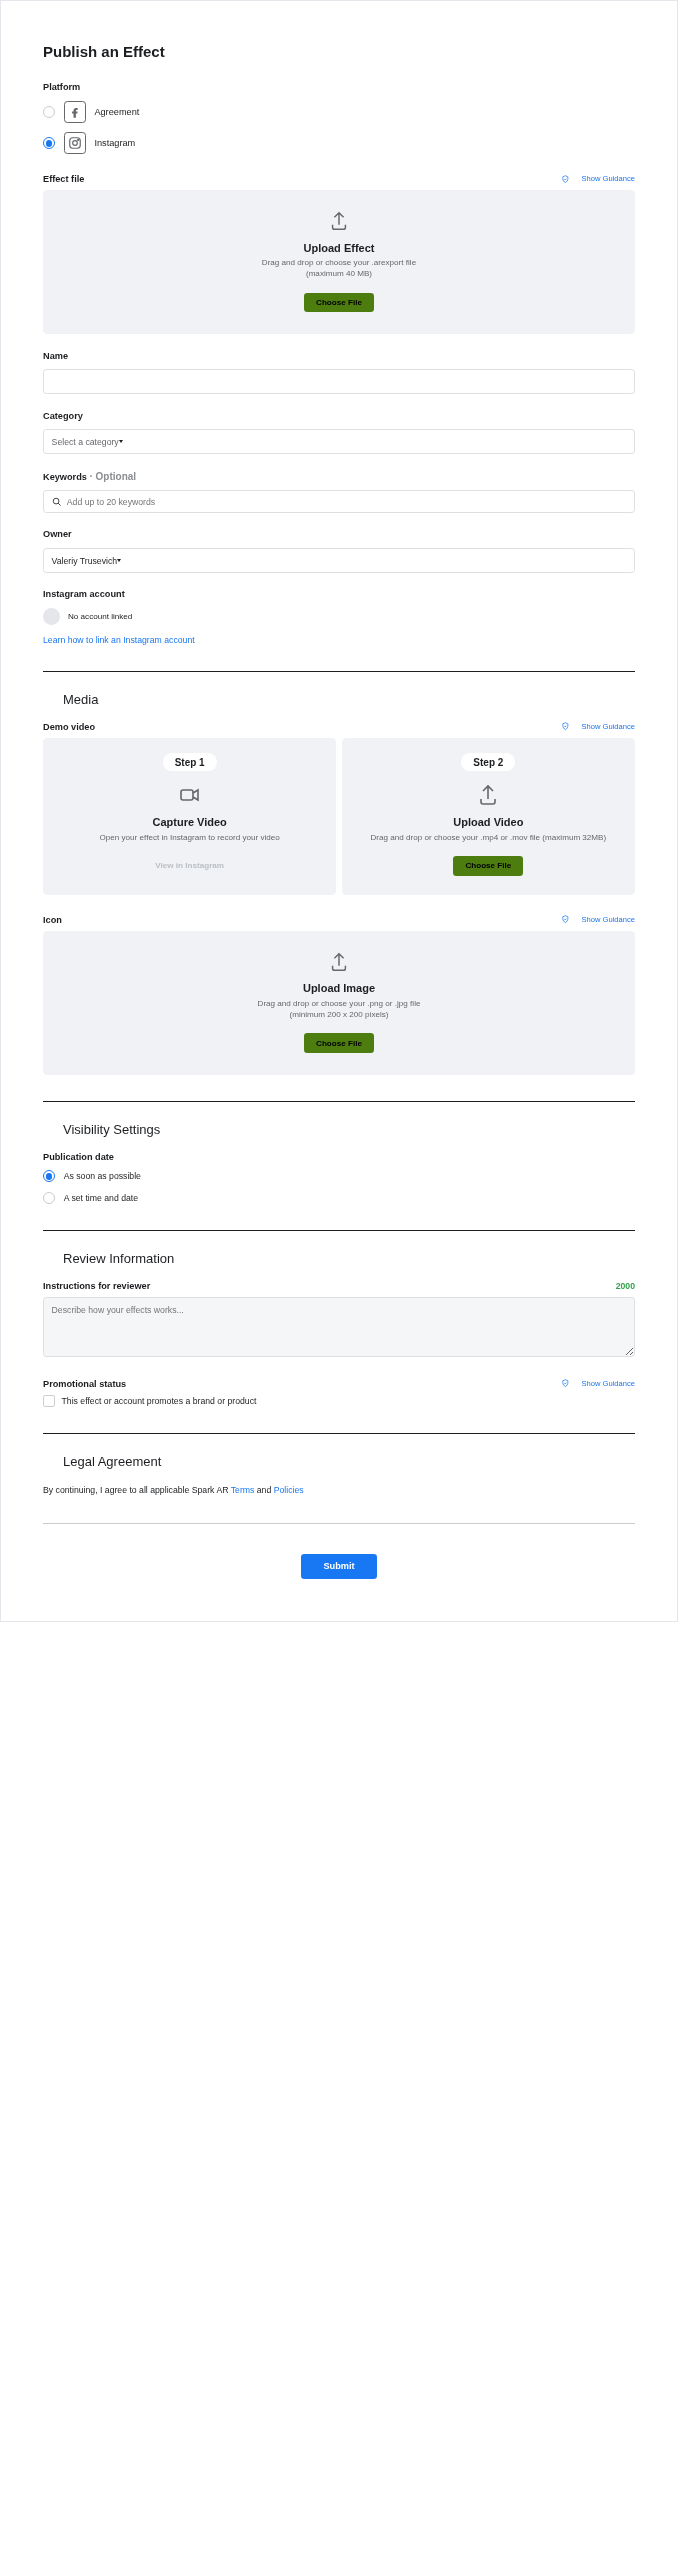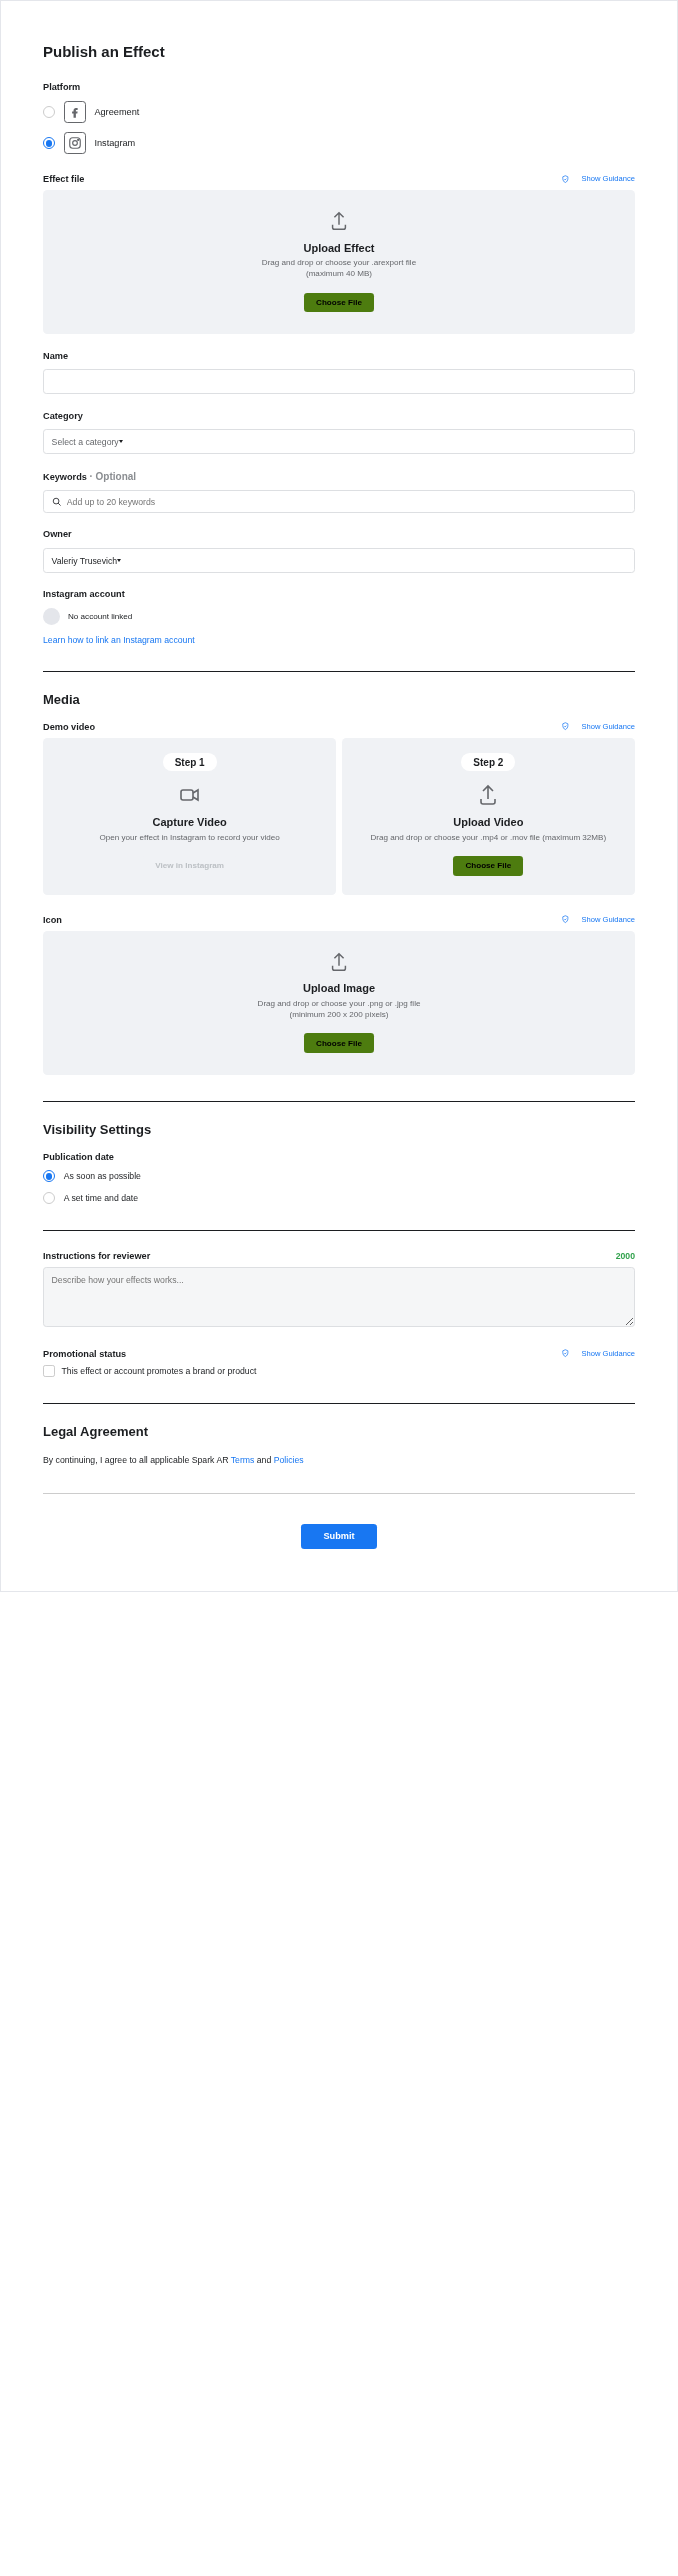--- a/index.html
+++ b/index.html
@@ -29,21 +29,21 @@
 .select-input.has-value { color: #1c1e21; }
 .caret { border-left: 2.7px solid transparent; border-right: 2.7px solid transparent; border-top: 3.3px solid #1c1e21; }
 .keywords-input { display: flex; align-items: center; gap: 5.4px; border: 0.5px solid #dddfe2; border-radius: 3.3px; padding: 5.4px 7.6px; }
 .keywords-input svg { width: 9.8px; height: 9.8px; flex-shrink: 0; }
 .keywords-input input { border: none; outline: none; flex: 1; font-size: 8.7px; font-family: inherit; }
 .optional { font-weight: 700; color: #8a8d91; font-size: 10px; }
 .ig-account-row { display: flex; align-items: center; gap: 7.6px; margin-bottom: 9.8px; }
 .avatar-placeholder { width: 17.4px; height: 17.4px; border-radius: 50%; background: #e4e6eb; }
 .link-text { color: #1877f2; font-size: 8.7px; cursor: pointer; }
 .divider { border: none; border-top: 0.5px solid #1c1e21; margin: 26px 0 19.5px; }
-.section-title { font-size: 13px; font-weight: 700; margin-bottom: 15px; }
+.section-title { font-size: 13px; font-weight: 400; margin-bottom: 15px; margin-left: 20px; }
 .media-row { display: flex; gap: 5.4px; }
 .media-card { flex: 1; background: #f0f2f5; border-radius: 4.3px; padding: 15px 11px 19.5px; text-align: center; }
 .step-pill { background: #fff; display: inline-block; padding: 3.3px 12px; border-radius: 8.7px; font-size: 10px; font-weight: 600; margin-bottom: 12px; }
 .media-card svg.step-icon { width: 24px; height: 24px; margin-bottom: 7.6px; }
 .textarea-input { resize: both; min-height: 60px; background: #f5f6f7; color: #65676b; }
 .char-count { color: #31a24c; font-weight: 700; font-size: 8.7px; }
 .checkbox-row { display: flex; align-items: center; gap: 6.5px; margin-top: 2.2px; }
 .checkbox { width: 12px; height: 12px; border: 0.8px solid #ccc; border-radius: 2.2px; cursor: pointer; }
 .legal-text { font-size: 8.7px; line-height: 1.5; }
 .submit-row { text-align: center; margin-top: 30px; }
@@ -219,20 +219,21 @@
     <span style="font-size:8.7px">As soon as possible</span>
   </div>
   <div class="platform-row">
     <span class="radio"></span>
     <span style="font-size:8.7px">A set time and date</span>
   </div>
 
   <hr class="divider">
 
   
+  <h2 class="section-title">Review Information</h2>
   <div class="section-header" style="margin-top:0">
     <span class="label">Instructions for reviewer</span>
     <span class="char-count">2000</span>
   </div>
   <textarea class="textarea-input" placeholder="Describe how your effects works..." style=""></textarea>
 
   <div class="section-header">
     <span class="label">Promotional status</span>
     <span class="guidance-link">
       <svg viewBox="0 0 24 24" fill="none" stroke="#1877f2" stroke-width="2">

